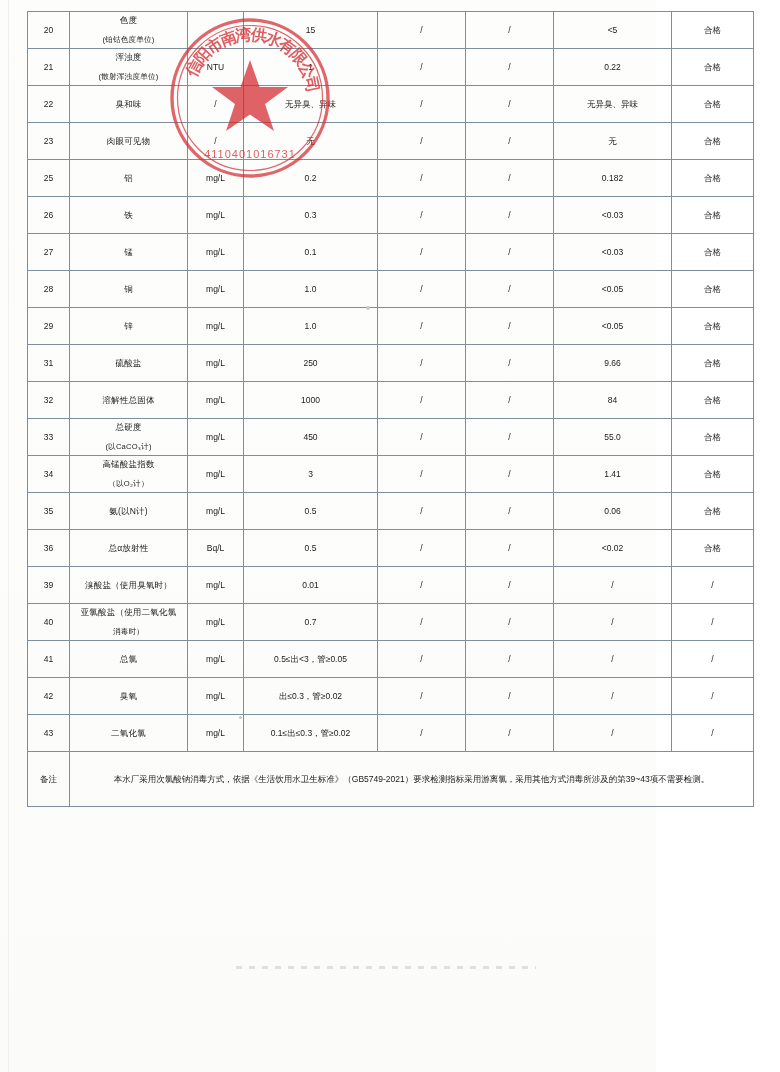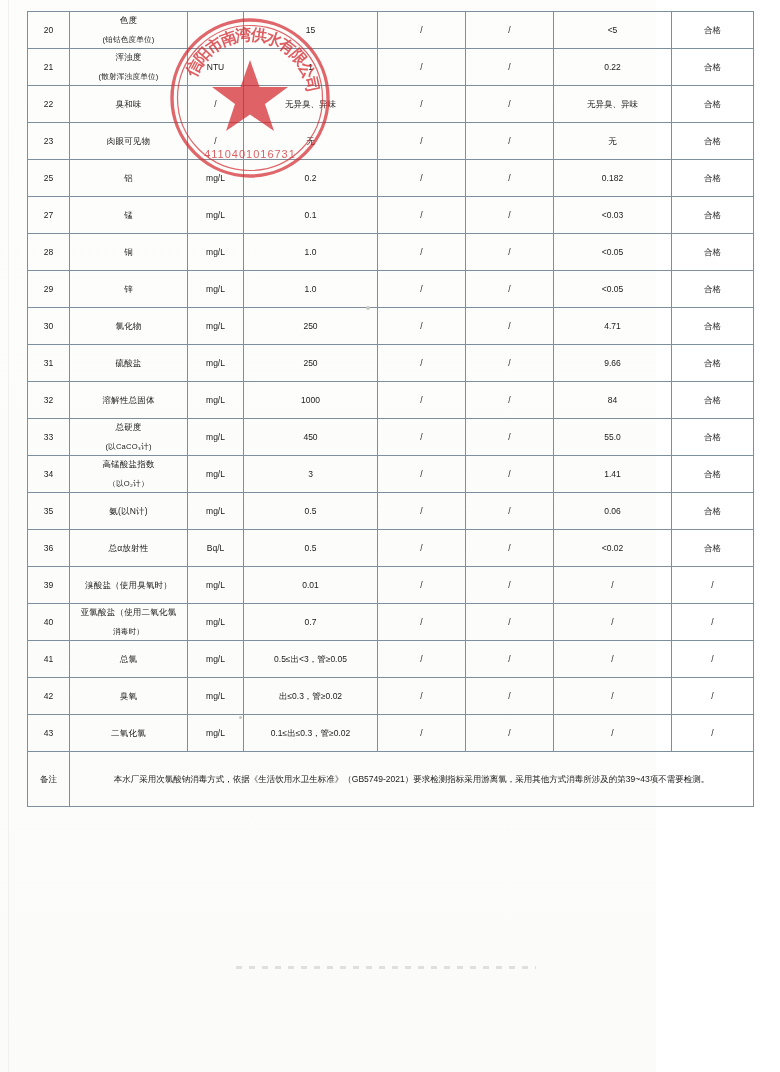--- a/index.html
+++ b/index.html
@@ -193,20 +193,30 @@
           <td>25</td>
           <td class="item-cell"><span>铝</span></td>
           <td>mg/L</td>
           <td class="limit-small">0.2</td>
           <td class="slash">/</td>
           <td class="slash">/</td>
           <td class="result-strong">0.182</td>
           <td>合格</td>
         </tr>
         <tr class="row-h">
+          <td>26</td>
+          <td class="item-cell"><span>铁</span></td>
+          <td>mg/L</td>
+          <td class="limit-small">0.3</td>
+          <td class="slash">/</td>
+          <td class="slash">/</td>
+          <td class="result-strong">&lt;0.03</td>
+          <td>合格</td>
+        </tr>
+        <tr class="row-h">
           <td>27</td>
           <td class="item-cell"><span>锰</span></td>
           <td>mg/L</td>
           <td class="limit-small">0.1</td>
           <td class="slash">/</td>
           <td class="slash">/</td>
           <td class="result-strong">&lt;0.03</td>
           <td>合格</td>
         </tr>
         <tr class="row-h">
@@ -220,30 +230,20 @@
           <td>合格</td>
         </tr>
         <tr class="row-h">
           <td>29</td>
           <td class="item-cell"><span>锌</span></td>
           <td>mg/L</td>
           <td class="limit-small">1.0</td>
           <td class="slash">/</td>
           <td class="slash">/</td>
           <td class="result-strong">&lt;0.05</td>
-          <td>合格</td>
-        </tr>
-        <tr class="row-h">
-          <td>30</td>
-          <td class="item-cell"><span>氯化物</span></td>
-          <td>mg/L</td>
-          <td class="limit-small">250</td>
-          <td class="slash">/</td>
-          <td class="slash">/</td>
-          <td class="result-strong">4.71</td>
           <td>合格</td>
         </tr>
         <tr class="row-h">
           <td>31</td>
           <td class="item-cell"><span>硫酸盐</span></td>
           <td>mg/L</td>
           <td class="limit-small">250</td>
           <td class="slash">/</td>
           <td class="slash">/</td>
           <td class="result-strong">9.66</td>

